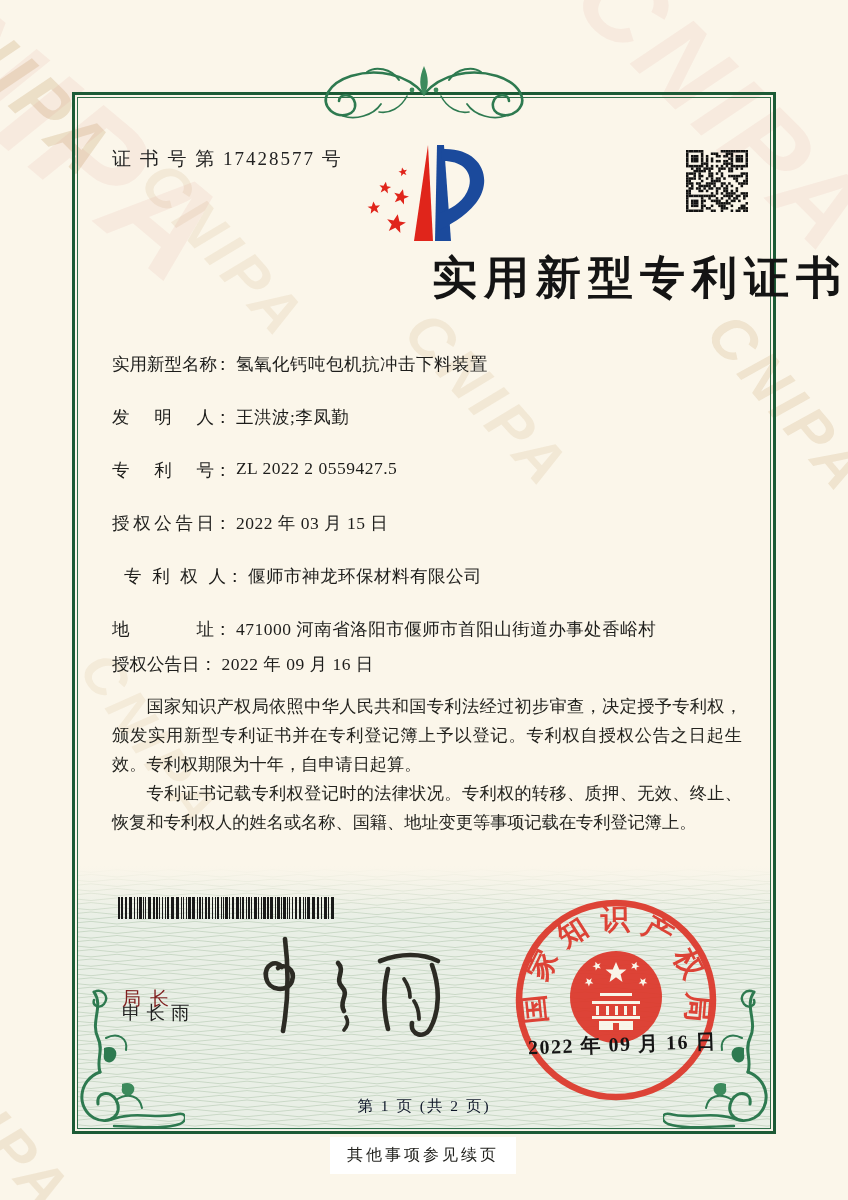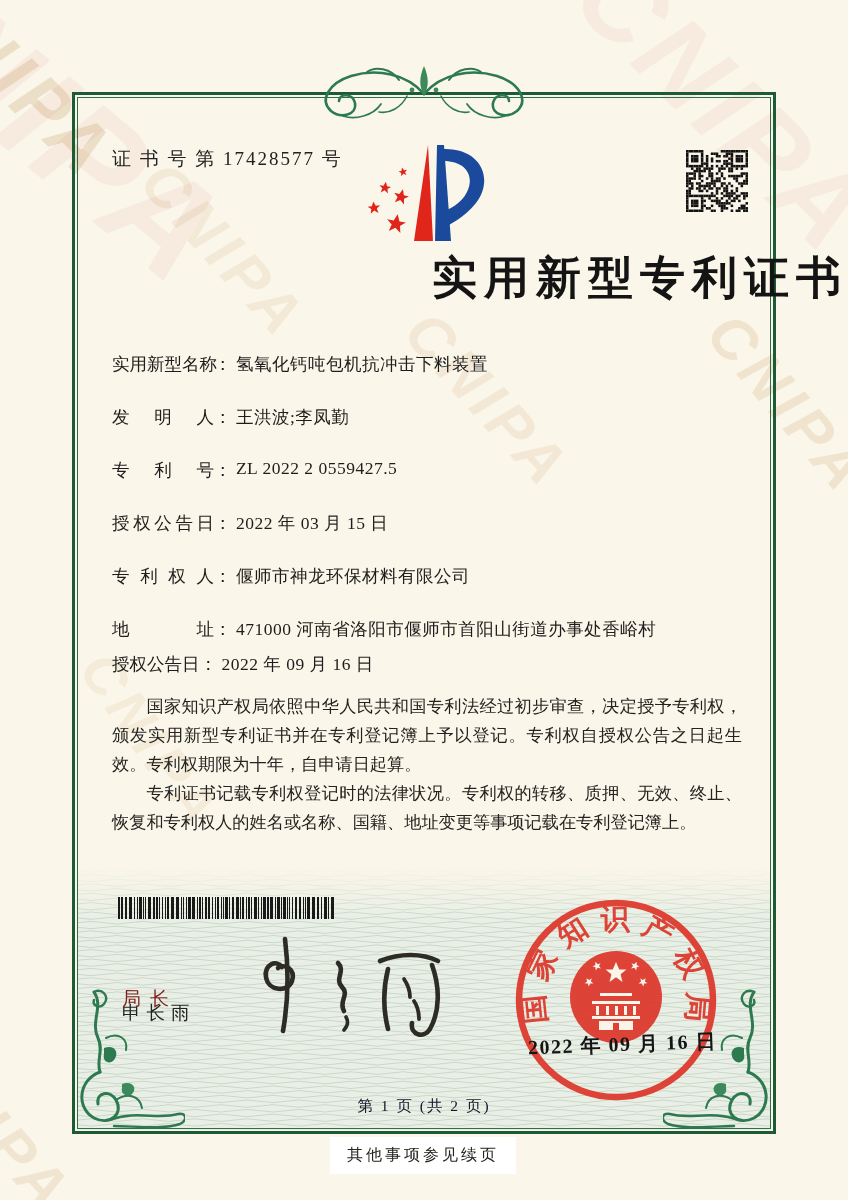--- a/index.html
+++ b/index.html
@@ -569,21 +569,21 @@
         <span class="fvalue">王洪波;李凤勤</span>
       </div>
       <div class="frow" style="top:112px;">
         <span class="flabel">专利号</span><span class="fcolon">：</span>
         <span class="fvalue">ZL 2022 2 0559427.5</span>
       </div>
       <div class="frow" style="top:165px;">
         <span class="flabel">授权公告日</span><span class="fcolon">：</span>
         <span class="fvalue">2022 年 03 月 15 日</span>
       </div>
-      <div class="frow" style="top:218px;">
+      <div class="frow" style="top:218px;margin-left:12px;">
         <span class="flabel">专利权人</span><span class="fcolon">：</span>
         <span class="fvalue">偃师市神龙环保材料有限公司</span>
       </div>
       <div class="frow" style="top:271px;">
         <span class="flabel">地址</span><span class="fcolon">：</span>
         <span class="fvalue">471000 河南省洛阳市偃师市首阳山街道办事处香峪村</span>
       </div>
       <div class="frow" style="top:306px;width:628px;font-family:Liberation Serif, serif;">
         <span>授权公告日</span><span class="fcolon">：</span>
         <span class="fvalue">2022 年 09 月 16 日</span>

